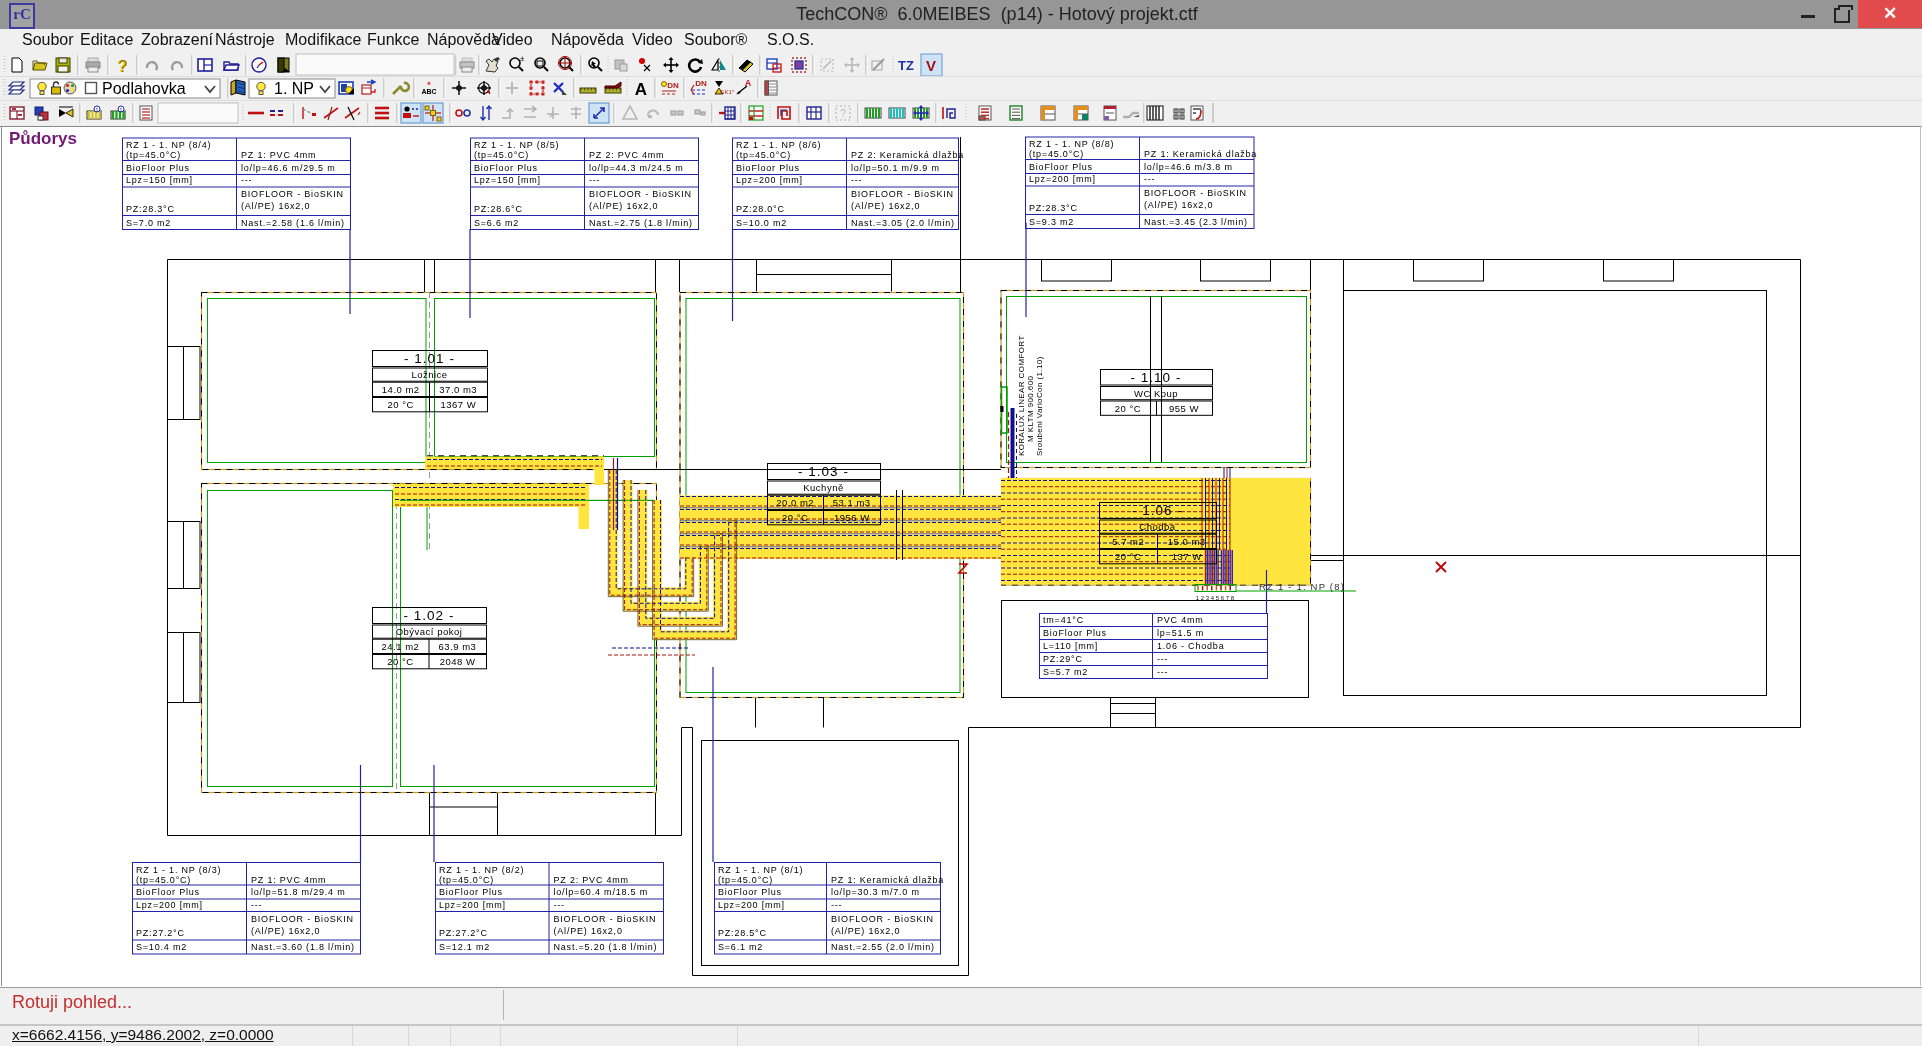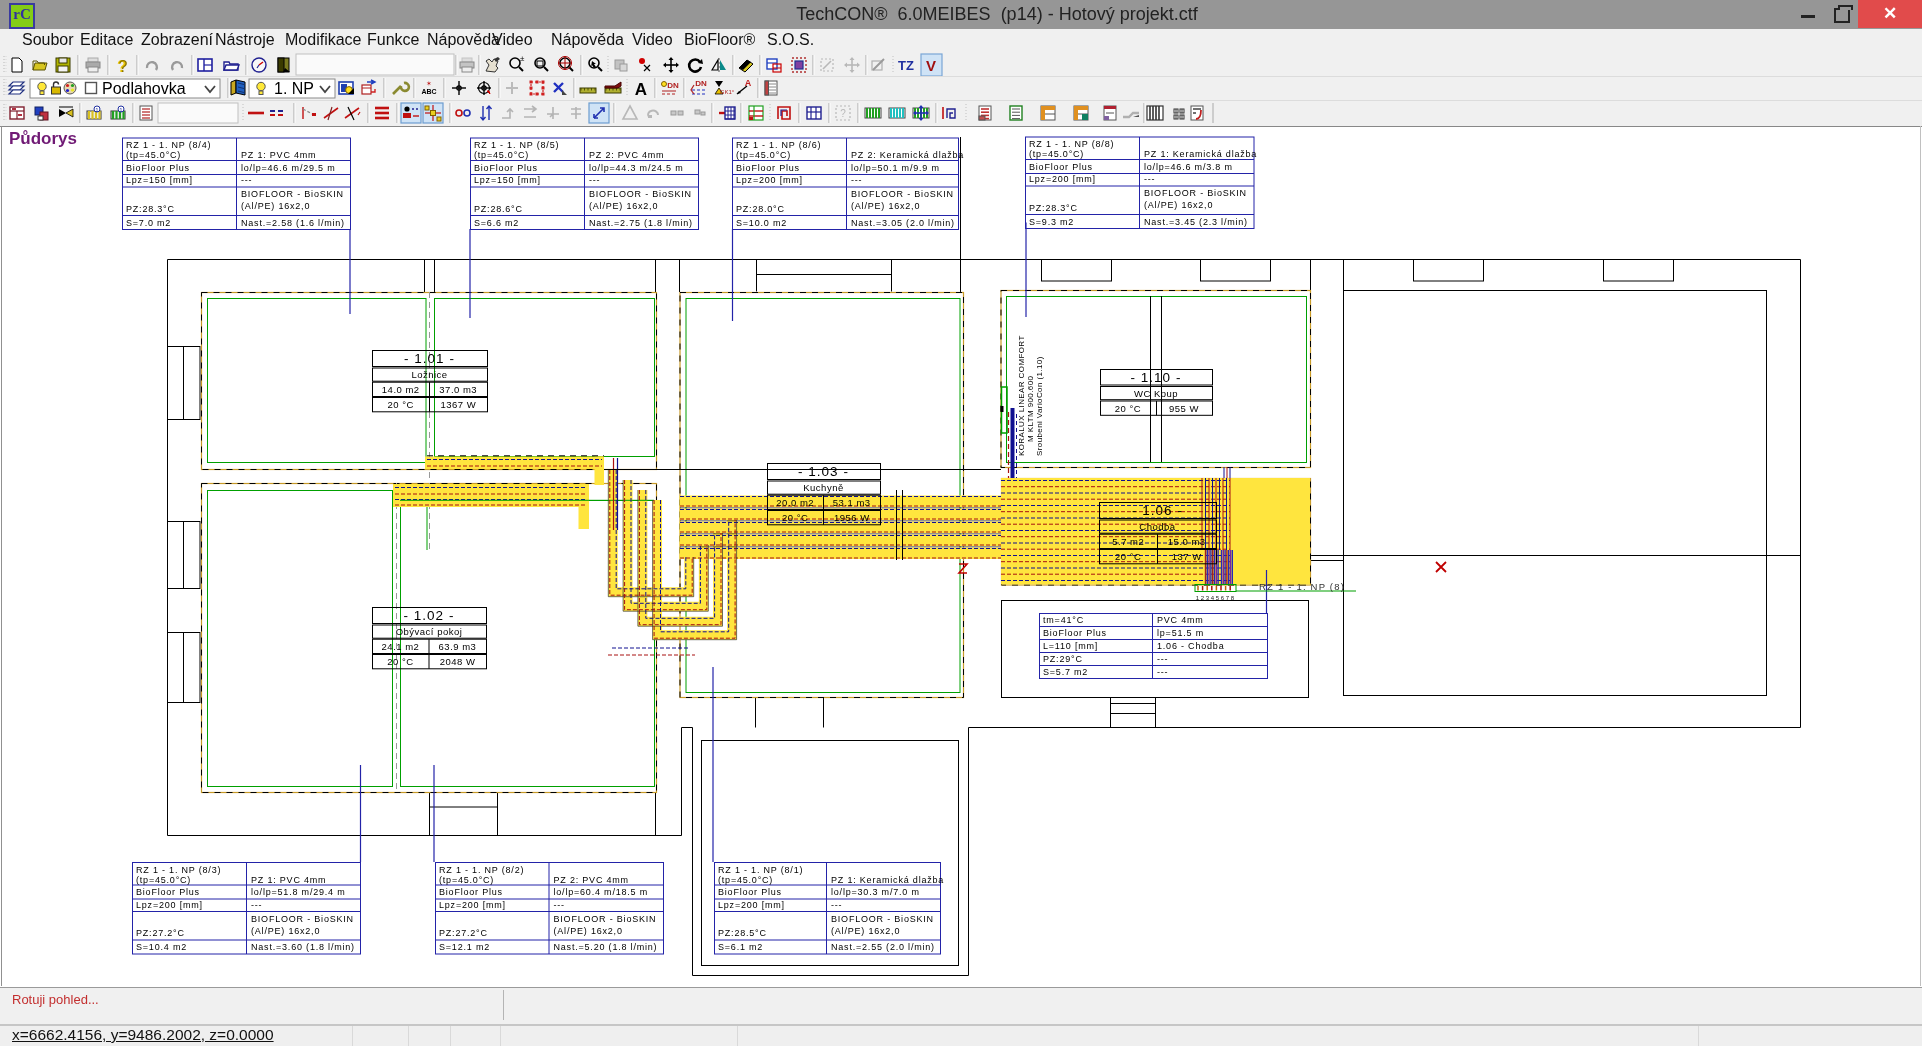--- a/index.html
+++ b/index.html
@@ -1,19 +1,19 @@
 <!DOCTYPE html>
 <html><head><meta charset="utf-8">
 <style>
 html,body{margin:0;padding:0;width:1922px;height:1046px;overflow:hidden;
  font-family:"Liberation Sans",sans-serif;background:#f0f0f0;}
 #root{position:relative;width:1922px;height:1046px;}
 .abs{position:absolute;}
 #titlebar{left:0;top:0;width:1922px;height:29px;background:#969696;}
-#ticon{left:9px;top:3px;width:22px;height:22px;background:#84cc16;border:2px solid #3a3aa0;
+#ticon{left:9px;top:3px;width:22px;height:22px;background:#a3a3a3;border:2px solid #3a3aa0;
  font:bold 15px "Liberation Serif",serif;color:#3030a0;text-align:center;line-height:19px;}
 #ttitle{left:0;top:0;width:1922px;height:29px;text-align:center;
  font-size:18px;color:#222;line-height:29px;padding-left:36px;}
 #minbtn{left:1801px;top:15px;width:14px;height:2.5px;background:#222;}
 #restbtn{left:1834px;top:8px;width:12px;height:11px;border:2px solid #222;background:#969696;}
 #restbtn2{left:1838px;top:5px;width:11px;height:3px;border:2px solid #222;border-bottom:none;background:#969696;}
 #closebtn{left:1858px;top:0;width:64px;height:28px;background:#e14b4b;color:#fff;
  text-align:center;font-size:17px;line-height:27px;font-weight:bold;}
 #menubar{left:0;top:29px;width:1922px;height:23px;background:#f0f0f0;}
 .mi{position:absolute;top:31px;font-size:16px;color:#111;}
@@ -40,21 +40,21 @@
 <div class="mi" style="left:22px">Soubor</div>
 <div class="mi" style="left:80px">Editace</div>
 <div class="mi" style="left:141px">Zobrazení</div>
 <div class="mi" style="left:215px">Nástroje</div>
 <div class="mi" style="left:285px">Modifikace</div>
 <div class="mi" style="left:367px">Funkce</div>
 <div class="mi" style="left:427px">Nápověda</div>
 <div class="mi" style="left:492px">Video</div>
 <div class="mi" style="left:551px">Nápověda</div>
 <div class="mi" style="left:632px">Video</div>
-<div class="mi" style="left:684px">BioFloor®</div>
+<div class="mi" style="left:684px">Soubor®</div>
 <div class="mi" style="left:767px">S.O.S.</div>
 <div class="abs" id="tbwrap"></div>
 <svg class="abs" style="left:0;top:52px" width="1922" height="74" viewBox="0 0 1922 74">
       <line x1="4" y1="4" x2="4" y2="22" stroke="#b8b8b8" stroke-width="1" stroke-dasharray="1 2"></line>
       <line x1="6" y1="4" x2="6" y2="22" stroke="#d8d8d8" stroke-width="1" stroke-dasharray="1 2"></line>
       <line x1="4" y1="27" x2="4" y2="45" stroke="#b8b8b8" stroke-width="1" stroke-dasharray="1 2"></line>
       <line x1="6" y1="27" x2="6" y2="45" stroke="#d8d8d8" stroke-width="1" stroke-dasharray="1 2"></line>
       <line x1="4" y1="52" x2="4" y2="70" stroke="#b8b8b8" stroke-width="1" stroke-dasharray="1 2"></line>
       <line x1="6" y1="52" x2="6" y2="70" stroke="#d8d8d8" stroke-width="1" stroke-dasharray="1 2"></line>
       <path d="M12,6 h7 l3,3 v11 h-10 z" fill="#fff" stroke="#000" stroke-width="1"></path>
@@ -856,21 +856,21 @@
       <line x1="1230.2" y1="586" x2="1230.2" y2="590.5" stroke="#a81010" stroke-width="1.5"></line>
       <text x="1215" y="599.5" font-size="6" fill="#222" font-family="Liberation Sans,sans-serif" text-anchor="middle">1 2 3 4 5 6 7 8</text>
       <text x="1259" y="590" font-size="9.5" fill="#333" font-family="Liberation Sans,sans-serif" letter-spacing="1.2">RZ 1 - 1. NP (8)</text>
       <text x="0" y="0" font-size="8" fill="#000" letter-spacing="0.4" transform="translate(1024,456) rotate(-90)" font-family="Liberation Sans,sans-serif">KORALUX LINEAR COMFORT</text>
       <text x="0" y="0" font-size="8" fill="#000" letter-spacing="0.4" transform="translate(1033,442) rotate(-90)" font-family="Liberation Sans,sans-serif">M KLTM 900.600</text>
       <text x="0" y="0" font-size="8" fill="#000" letter-spacing="0.4" transform="translate(1042,456) rotate(-90)" font-family="Liberation Sans,sans-serif">Sroubeni VarioCon (1.10)</text>
       <line x1="1.5" y1="126" x2="1.5" y2="986" stroke="#909090" stroke-width="1"></line>
       <line x1="1920.5" y1="126" x2="1920.5" y2="986" stroke="#c0c0c0" stroke-width="1"></line>
     </svg>
 <div class="abs" id="msgbar"></div>
-<div class="abs" style="left:12px;top:992px;font-size:13px;color:#c32f2f;">Rotuji pohled...</div>
+<div class="abs" style="left:12px;top:992px;font-size:18px;color:#c32f2f;">Rotuji pohled...</div>
 <div class="abs" id="msgdiv"></div>
 <div class="abs" id="statusbar"></div>
 <div class="abs" id="stext">x=6662.4156, y=9486.2002, z=0.0000</div>
 <div class="abs sdiv" style="left:352px"></div>
 <div class="abs sdiv" style="left:408px"></div>
 <div class="abs sdiv" style="left:450px"></div>
 <div class="abs sdiv" style="left:500px"></div>
 <div class="abs sdiv" style="left:737px"></div>
 <div class="abs sdiv" style="left:1698px"></div>
 </div>

